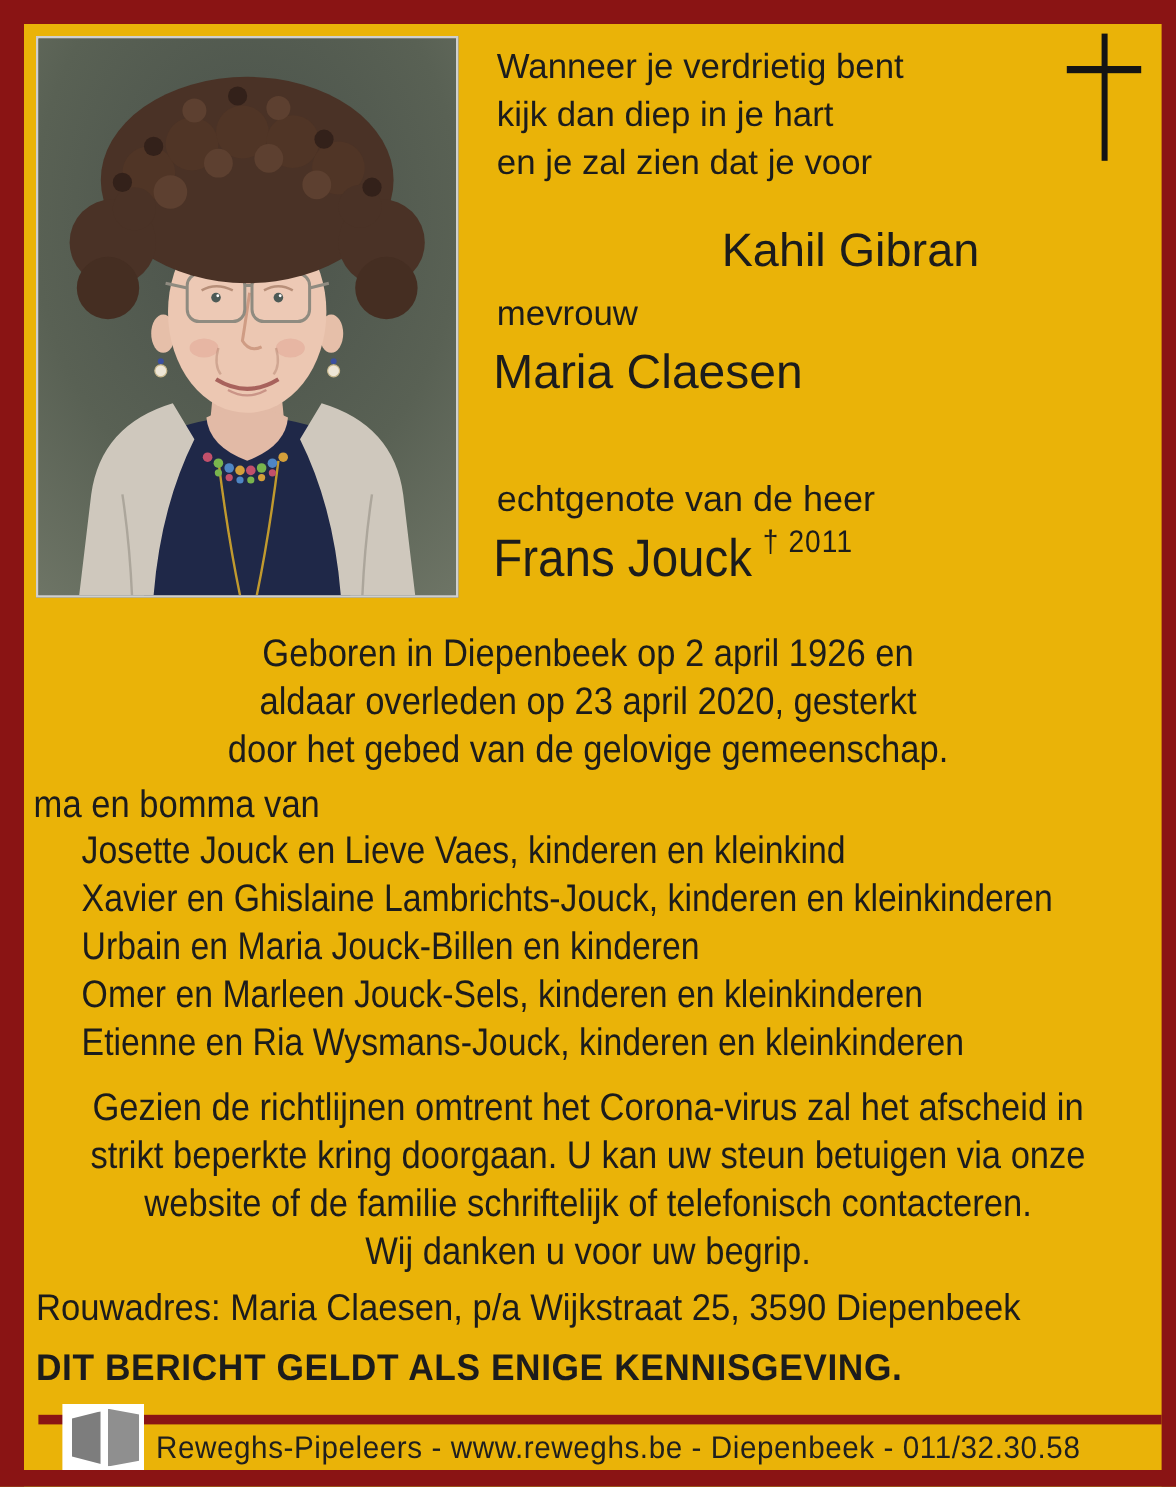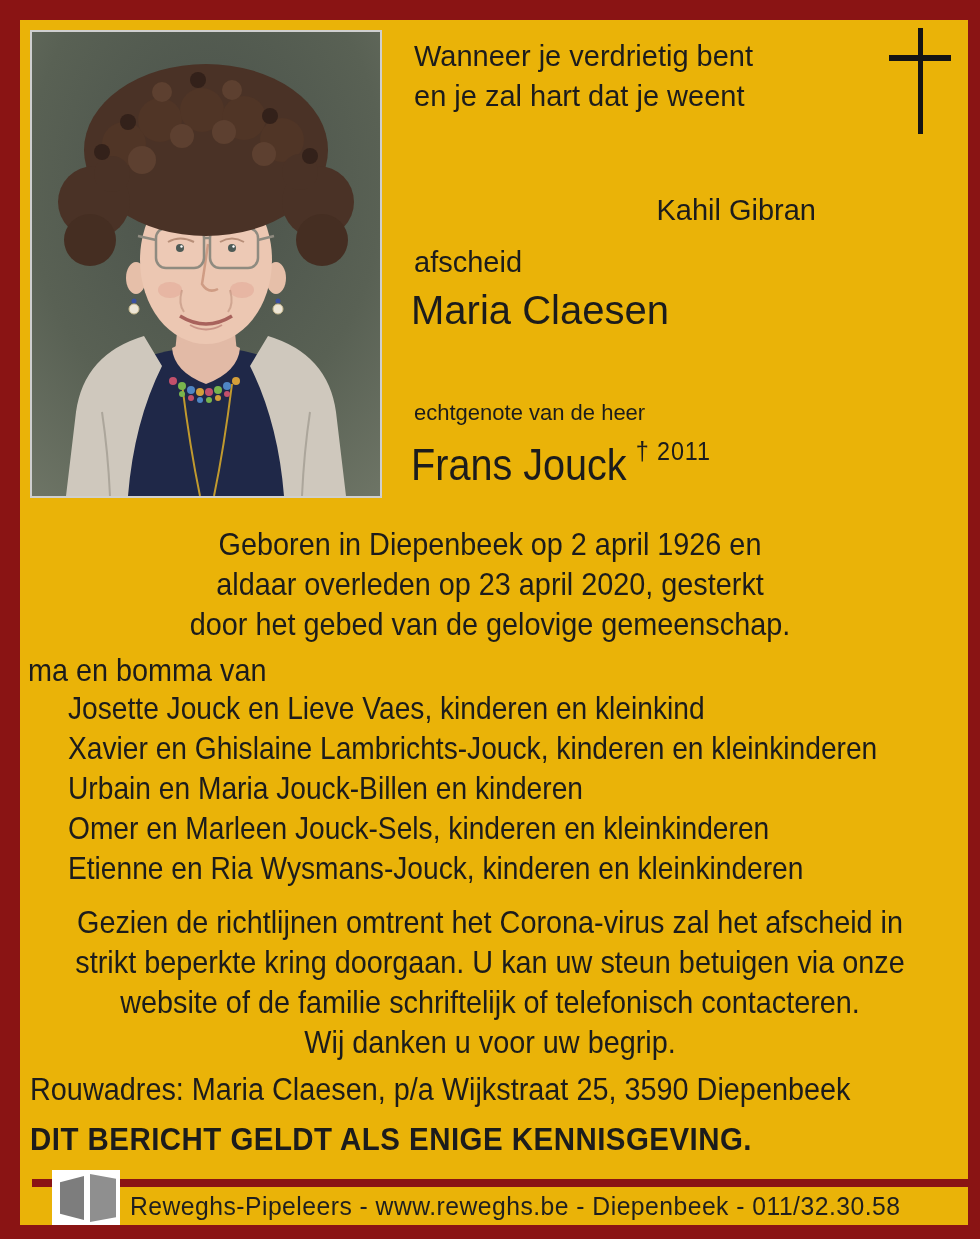--- a/index.html
+++ b/index.html
@@ -14,30 +14,30 @@
   .border-left{left:0;top:0;width:20px;height:1239px;}
   .border-right{left:968px;top:0;width:12px;height:1239px;}
   .border-bottom{left:0;top:1225px;width:980px;height:14px;}
 
   
   .photo-frame{left:30px;top:30px;width:352px;height:468px;border:2px solid #cfcfcf;box-sizing:border-box;background:#5a6254;}
   .photo-frame svg{display:block;}
 
   
   .poem{left:414px;top:36px;font-size:29px;line-height:40px;white-space:nowrap;}
-  .poem-attr{left:414px;top:192px;width:402px;text-align:right;font-size:29px;line-height:36px;}
+  .poem-attr{left:414px;top:192px;width:402px;text-align:right;font-size:39px;line-height:36px;}
 
   
   .cross{left:888px;top:28px;width:64px;height:108px;}
   .cross .v{position:absolute;left:30px;top:0;width:5px;height:106px;background:#141414;}
   .cross .h{position:absolute;left:1px;top:27px;width:62px;height:6px;background:#141414;}
 
   .salutation{left:414px;top:246px;font-size:29px;}
   .deceased-name{left:411px;top:288px;font-size:40px;letter-spacing:0;}
-  .relation{left:414px;top:400px;font-size:22px;}
+  .relation{left:414px;top:400px;font-size:30px;}
   .spouse{left:411px;top:440px;font-size:44px;white-space:nowrap;transform:scaleX(.9);transform-origin:left top;}
   .spouse sup{font-size:26px;position:relative;top:-4px;margin-left:10px;letter-spacing:1px;}
 
   .cond{font-size:32px;line-height:40px;white-space:nowrap;}
   .announce{left:20px;top:524px;width:940px;text-align:center;transform:scaleX(.9);transform-origin:50% 0;}
   .family-intro{left:28px;top:650px;transform:scaleX(.9);transform-origin:left top;}
   .family-list{left:68px;top:688px;transform:scaleX(.88);transform-origin:left top;}
   .corona{left:20px;top:902px;width:940px;text-align:center;transform:scaleX(.9);transform-origin:50% 0;}
 
   .rouwadres{left:30px;top:1072px;font-size:31px;white-space:nowrap;transform:scaleX(.93);transform-origin:left top;}
@@ -165,30 +165,31 @@
           <circle cx="166" cy="48" r="8" fill="#33211a"></circle>
         <circle cx="238" cy="84" r="8" fill="#33211a"></circle>
           <circle cx="70" cy="120" r="8" fill="#33211a"></circle>
         <circle cx="278" cy="124" r="8" fill="#33211a"></circle>
       </g>
     </svg>
   </div>
 
   <div class="abs poem">
     <div>Wanneer je verdrietig bent</div>
-    <div>en je zal hart dat je weent</div>
+    <div>kijk dan diep in je hart</div>
+    <div>en je zal zien dat je voor</div>
   </div>
   <div class="abs poem-attr">Kahil Gibran</div>
 
   <div class="abs cross">
     <div class="v"></div>
     <div class="h"></div>
   </div>
 
-  <div class="abs salutation">afscheid</div>
+  <div class="abs salutation">mevrouw</div>
   <div class="abs deceased-name">Maria Claesen</div>
   <div class="abs relation">echtgenote van de heer</div>
   <div class="abs spouse">
     <span>Frans Jouck</span><sup>† 2011</sup>
   </div>
 
   <div class="abs cond announce">
     <div>Geboren in Diepenbeek op 2 april 1926 en</div>
     <div>aldaar overleden op 23 april 2020, gesterkt</div>
     <div>door het gebed van de gelovige gemeenschap.</div>

